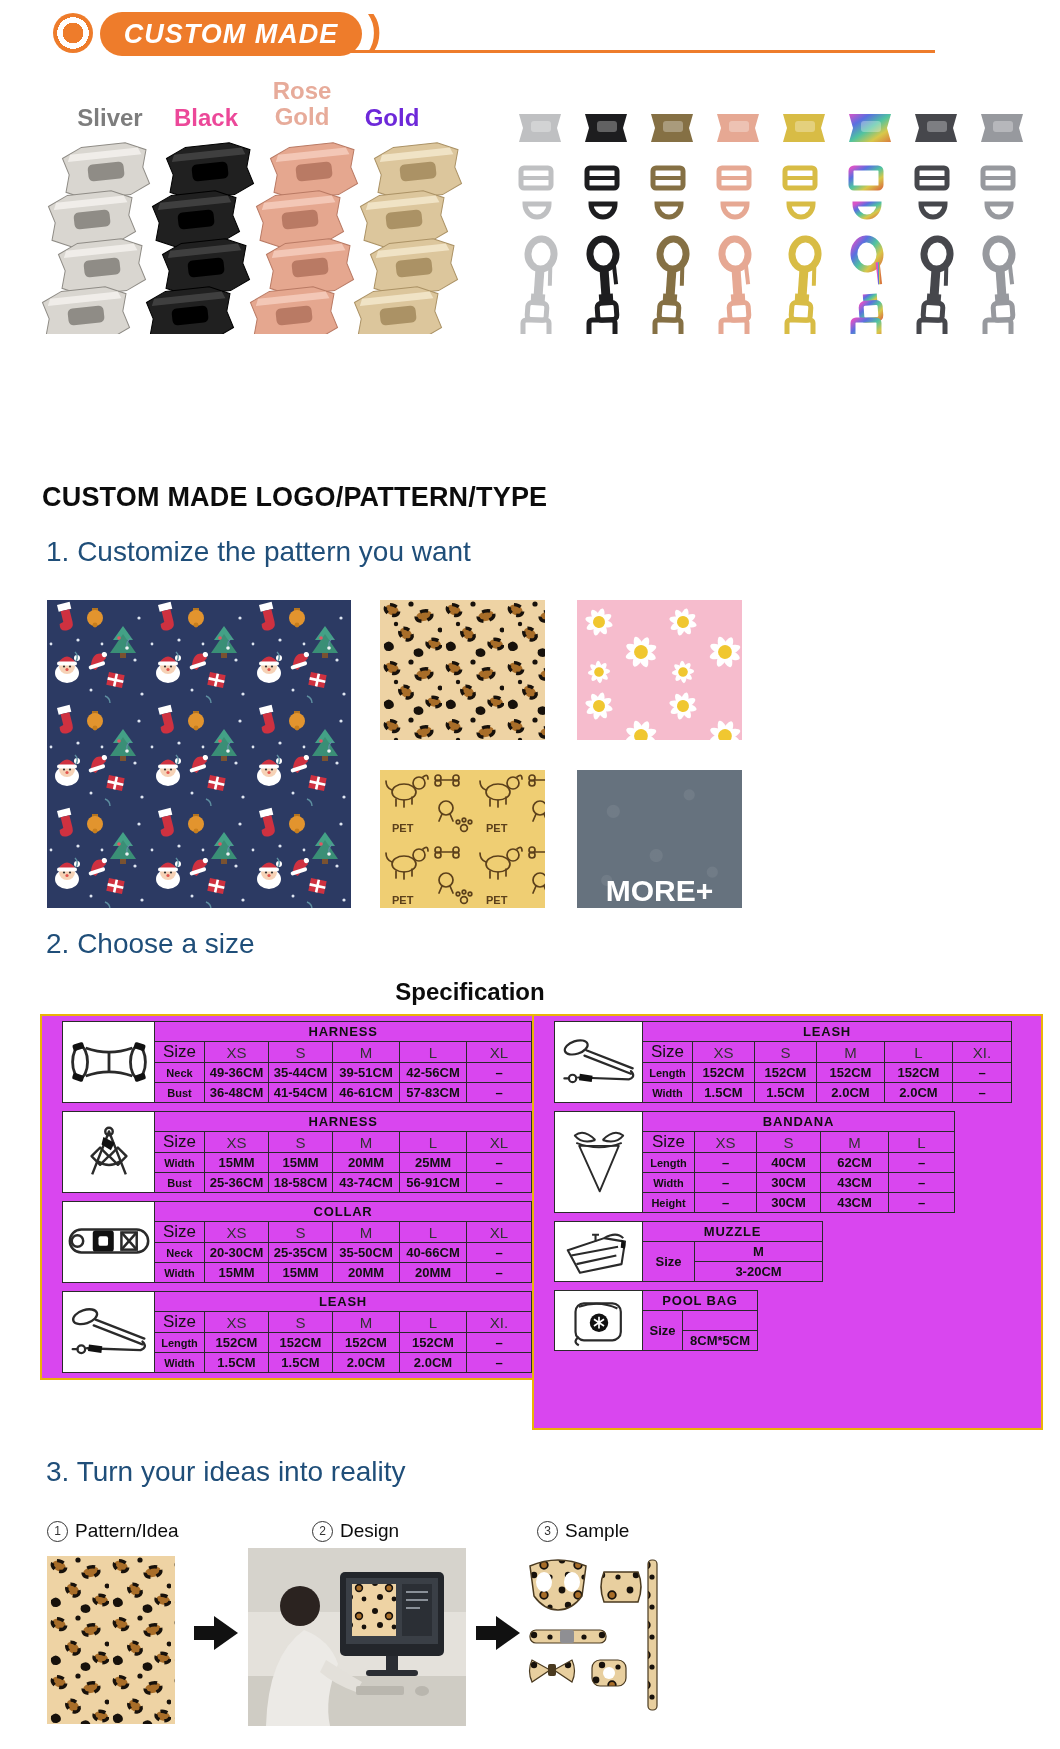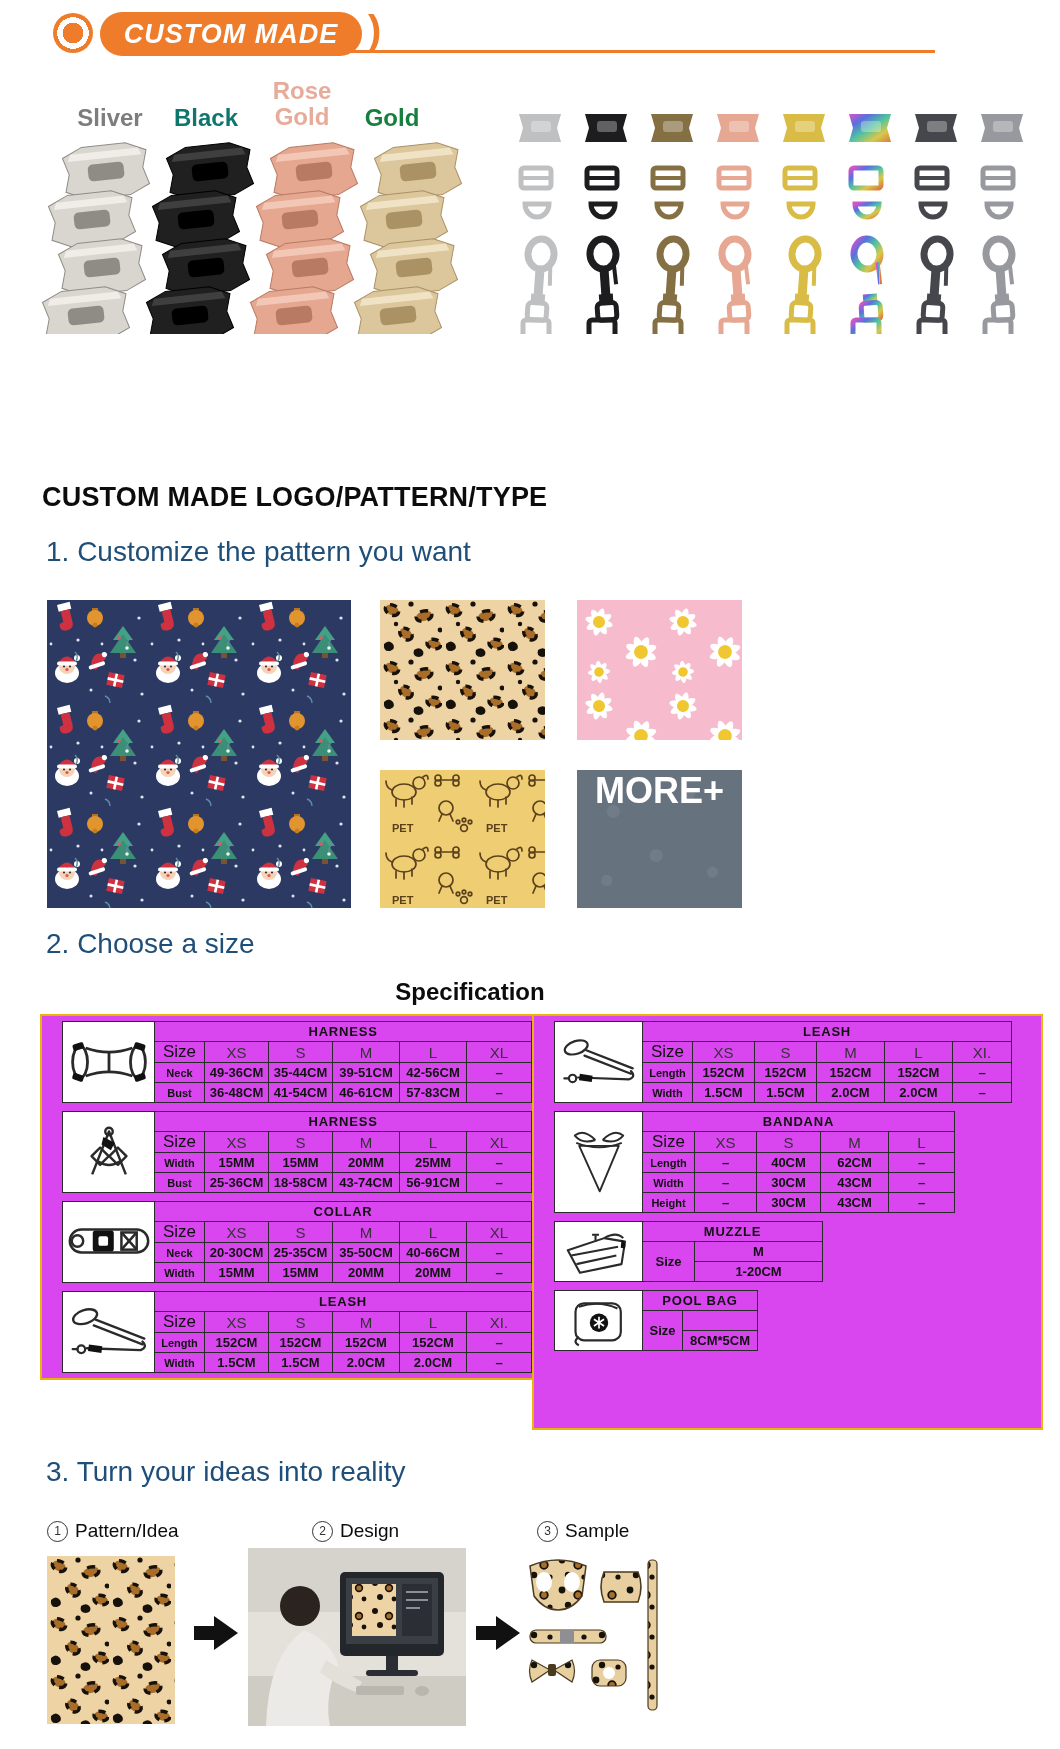--- a/index.html
+++ b/index.html
@@ -11,23 +11,23 @@
     background:radial-gradient(circle,#ee7c2b 0 36%,#ffffff 36% 56%,#ee7c2b 56% 100%);}
   .badge-underline{position:absolute;left:180px;top:50px;width:755px;height:3px;background:#ee7c2b;}
   .badge-pill{position:absolute;left:100px;top:12px;width:262px;height:44px;border-radius:22px;
     background:#ee7c2b;color:#fff;font-style:italic;font-weight:700;font-size:27px;
     letter-spacing:1px;text-align:center;line-height:44px;z-index:2;}
   .badge-paren{position:absolute;left:368px;top:8px;color:#ee7c2b;font-size:40px;font-weight:700;z-index:2;}
 
   
   .hw-label{position:absolute;top:104px;font-weight:700;font-size:24px;text-align:center;width:90px;}
   .lbl-sliver{left:65px;color:#7d7d7d;}
-  .lbl-black{left:161px;color:#0f766e;}
+  .lbl-black{left:161px;color:#ec4899;}
   .lbl-rosegold{left:257px;top:78px;color:#e7ab9a;line-height:26px;}
-  .lbl-gold{left:347px;color:#15803d;}
+  .lbl-gold{left:347px;color:#6d28d9;}
 
   .fig{position:absolute;}
 
   
   .note-banner{position:absolute;left:40px;top:386px;width:980px;height:40px;border-radius:9px;
     background:#1f4e79;color:#fff;font-size:27px;text-align:center;line-height:40px;}
 
   
   .h2{position:absolute;left:42px;top:482px;font-weight:700;font-size:27px;color:#0c0c0c;letter-spacing:.2px;}
   .h3{position:absolute;font-size:28px;color:#1f4e79;}
@@ -42,21 +42,21 @@
   .sw-xmas{left:47px;top:600px;width:304px;height:308px;}
   .sw-leo{left:380px;top:600px;width:165px;height:140px;}
   .sw-daisy{left:577px;top:600px;width:165px;height:140px;}
   .sw-dog{left:380px;top:770px;width:165px;height:138px;}
   .sw-more{left:577px;top:770px;width:165px;height:138px;background:#66727e;
     background-image:radial-gradient(circle at 22% 30%,rgba(255,255,255,.07) 0 6px,transparent 7px),
                      radial-gradient(circle at 68% 18%,rgba(255,255,255,.07) 0 5px,transparent 6px),
                      radial-gradient(circle at 48% 62%,rgba(255,255,255,.07) 0 6px,transparent 7px),
                      radial-gradient(circle at 82% 74%,rgba(255,255,255,.07) 0 5px,transparent 6px),
                      radial-gradient(circle at 18% 80%,rgba(255,255,255,.07) 0 5px,transparent 6px);
-    display:flex;align-items:flex-start;justify-content:center;color:#fff;font-weight:700;font-size:36px;cursor:pointer;}
+    display:flex;align-items:flex-end;justify-content:center;color:#fff;font-weight:700;font-size:30px;cursor:pointer;}
   .swatch svg{display:block;width:100%;height:100%;}
 
   
   .spec-block{position:absolute;border:2px solid #eab308;background:#d946ef;padding:5px 20px;}
   .block-left{left:40px;top:1014px;width:479px;}
   .block-right{left:532px;top:1014px;width:467px;height:402px;}
   table.spec{border-collapse:collapse;table-layout:fixed;margin-bottom:8px;}
   table.spec:last-child{margin-bottom:0;}
   table.spec td{border:1.6px solid #2a2a2a;text-align:center;padding:0;height:19px;
     font-weight:700;font-size:13px;overflow:hidden;white-space:nowrap;}
@@ -823,21 +823,21 @@
               <path d="M70,16 q6,2 4,10 l-5,-1 z" fill="#111"></path>
             </svg>
             </td>
             <td class="title-cell" colspan="2">MUZZLE</td>
           </tr>
         <tr>
             <td class="mini-label" rowspan="2">Size</td>
             <td class="mini-top">M</td>
           </tr>
         <tr>
-            <td class="mini-bottom">1-20CM</td>
+            <td class="mini-bottom">3-20CM</td>
           </tr>
       </tbody>
     </table>
 
     <table class="spec" style="width:203px">
       <colgroup>
           <col style="width:88px">
           <col style="width:40px">
           <col style="width:75px">
         </colgroup>

